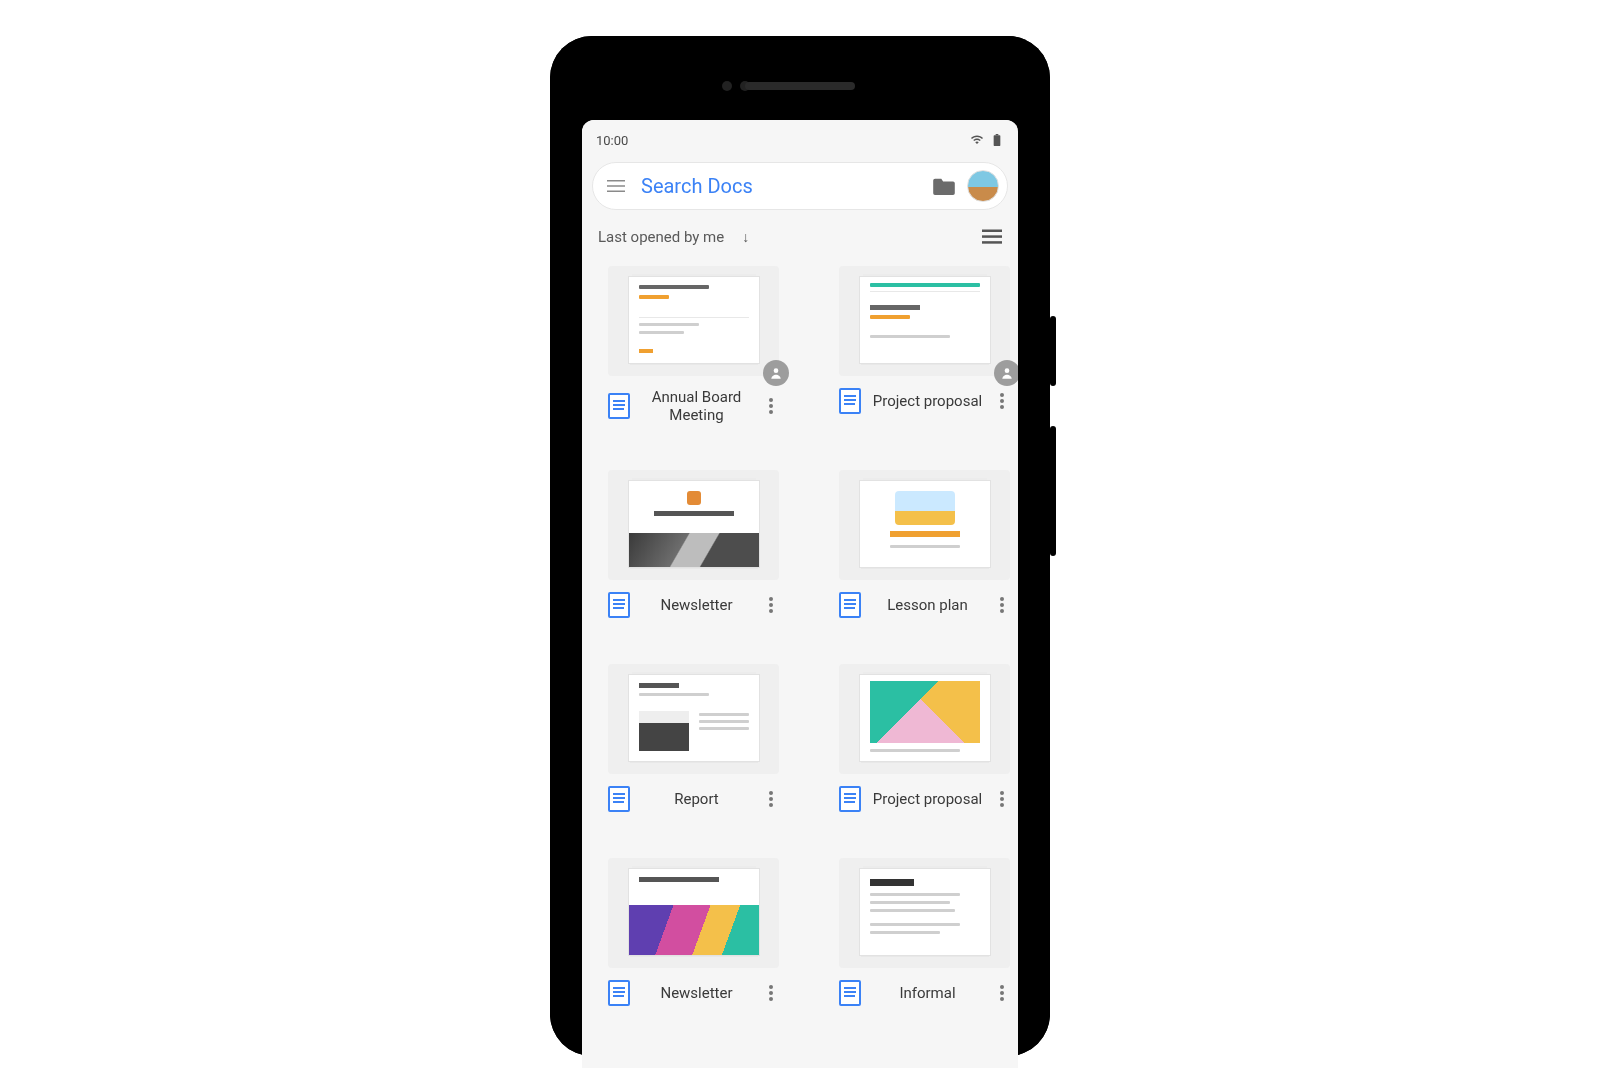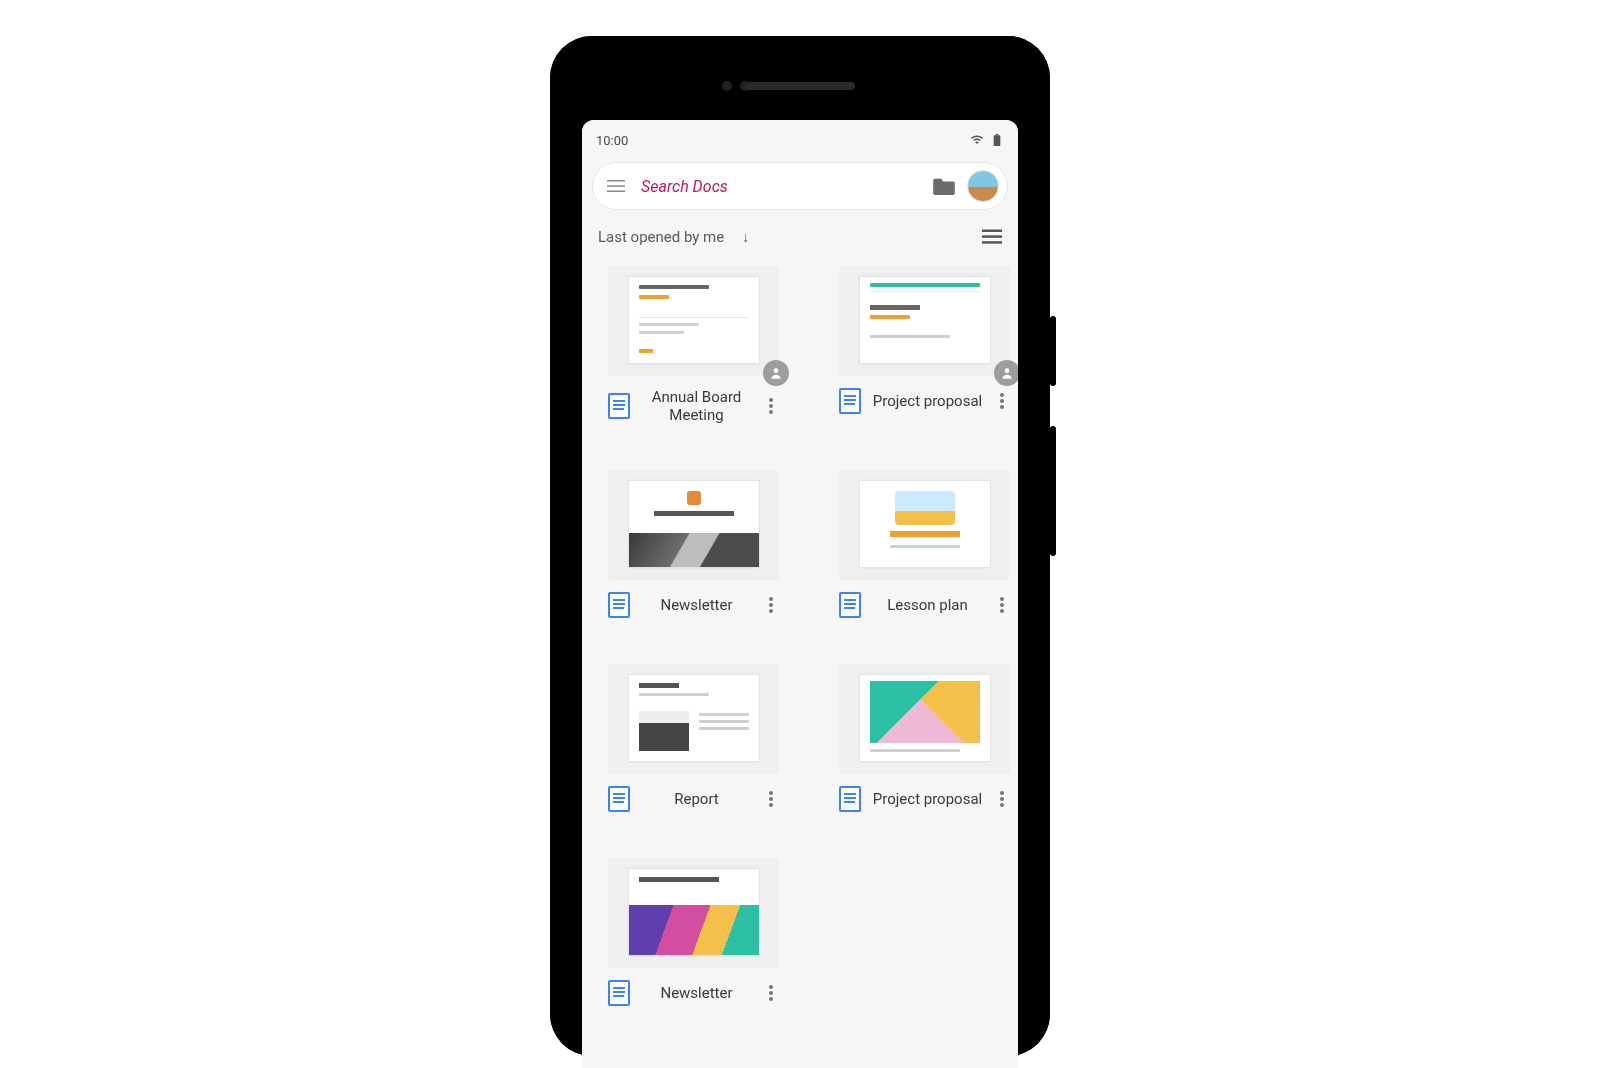--- a/index.html
+++ b/index.html
@@ -83,21 +83,21 @@
     align-items: center;
     padding: 0 8px 0 10px;
     gap: 12px;
   }
   .hamburger {
     width: 26px; height: 26px;
     border-radius: 50%;
     display:flex; align-items:center; justify-content:center;
   }
   .hamburger svg { width:18px; height:14px; }
-  .search-text { flex:1; color:#be185d; font-size:16px;font-style:italic; }
+  .search-text { flex:1; color:#3b82f6; font-size:20px; }
   .folder-icon { width:22px; height:18px; color:#666; }
   .avatar {
     width: 30px; height:30px; border-radius:50%;
     background: linear-gradient(180deg,#7ec8e3 0%,#7ec8e3 55%,#c98b4a 55%,#c98b4a 100%);
     border:1px solid #e0e0e0;
   }
 
   
   .sort-row {
     display:flex; align-items:center; justify-content:space-between;
@@ -437,20 +437,43 @@
             <span class="more-btn">
               <svg viewBox="0 0 4 16">
                   <circle cx="2" cy="2" r="2" fill="#777"></circle>
                   <circle cx="2" cy="8" r="2" fill="#777"></circle>
                   <circle cx="2" cy="14" r="2" fill="#777"></circle>
                 </svg>
             </span>
           </div>
         </div>
 
+        <div class="doc-card">
+          <div class="thumb-wrap">
+            <div class="thumb th7">
+              <span class="title"></span>
+                <span class="txt l1"></span>
+                <span class="txt l2"></span>
+              <span class="txt l3"></span>
+                <span class="txt l4"></span>
+                <span class="txt l5"></span>
+            </div>
+          </div>
+          <div class="card-footer">
+            <span class="doc-type-icon"></span>
+            <span class="doc-title">Informal</span>
+            <span class="more-btn">
+              <svg viewBox="0 0 4 16">
+                  <circle cx="2" cy="2" r="2" fill="#777"></circle>
+                  <circle cx="2" cy="8" r="2" fill="#777"></circle>
+                  <circle cx="2" cy="14" r="2" fill="#777"></circle>
+                </svg>
+            </span>
+          </div>
+        </div>
 
       </div>
 
       <div class="fab">
         <svg viewBox="0 0 24 24">
           <rect x="10.5" y="2" width="3" height="9" fill="#ea4335"></rect>
           <rect x="10.5" y="13" width="3" height="9" fill="#34a853"></rect>
           <rect x="2" y="10.5" width="9" height="3" fill="#4285f4"></rect>
           <rect x="13" y="10.5" width="9" height="3" fill="#fbbc04"></rect>
         </svg>

